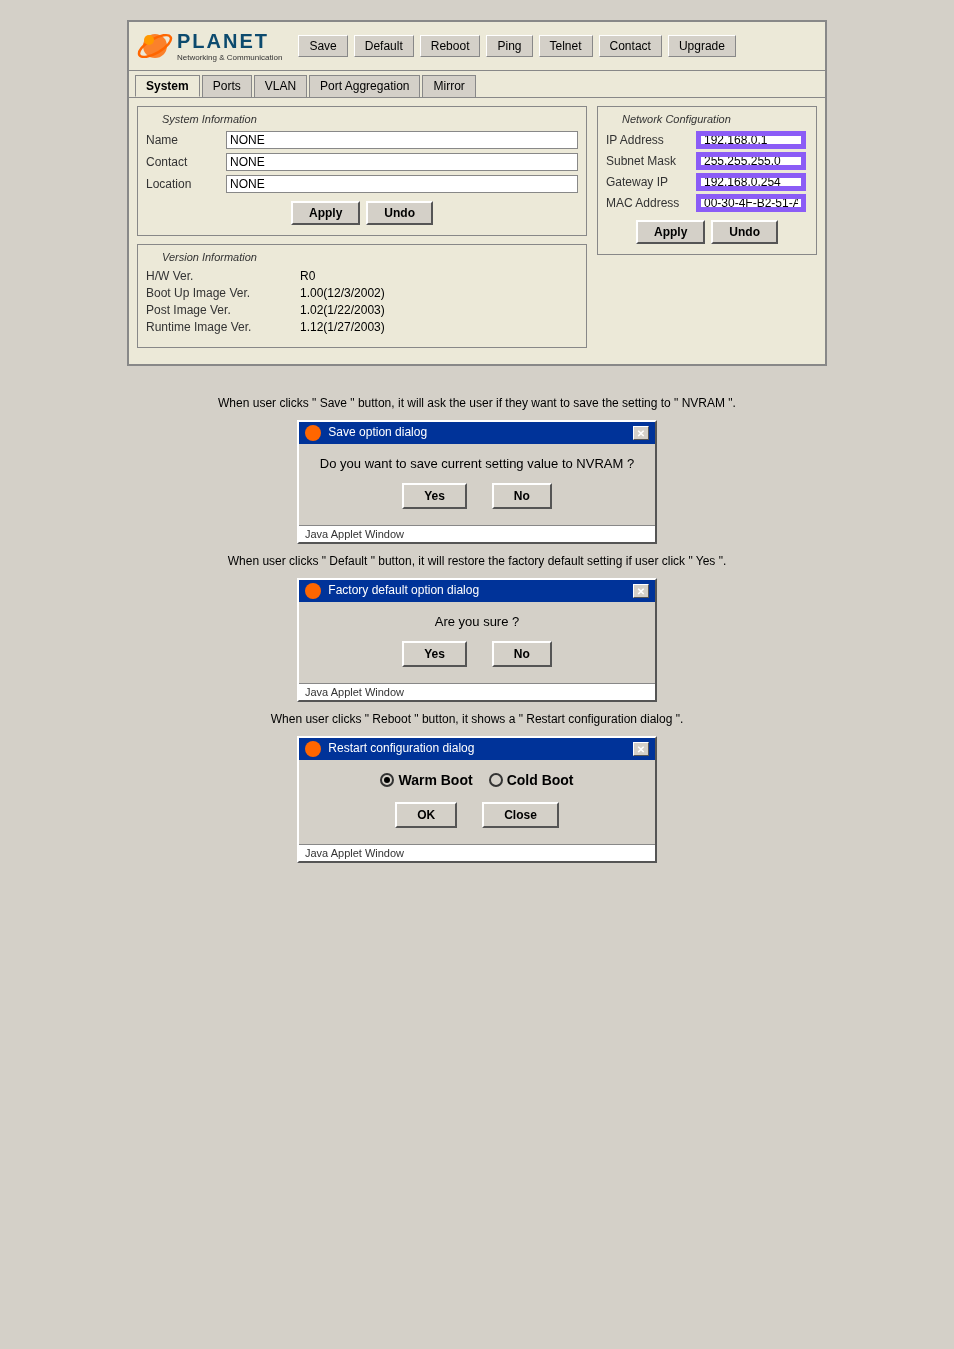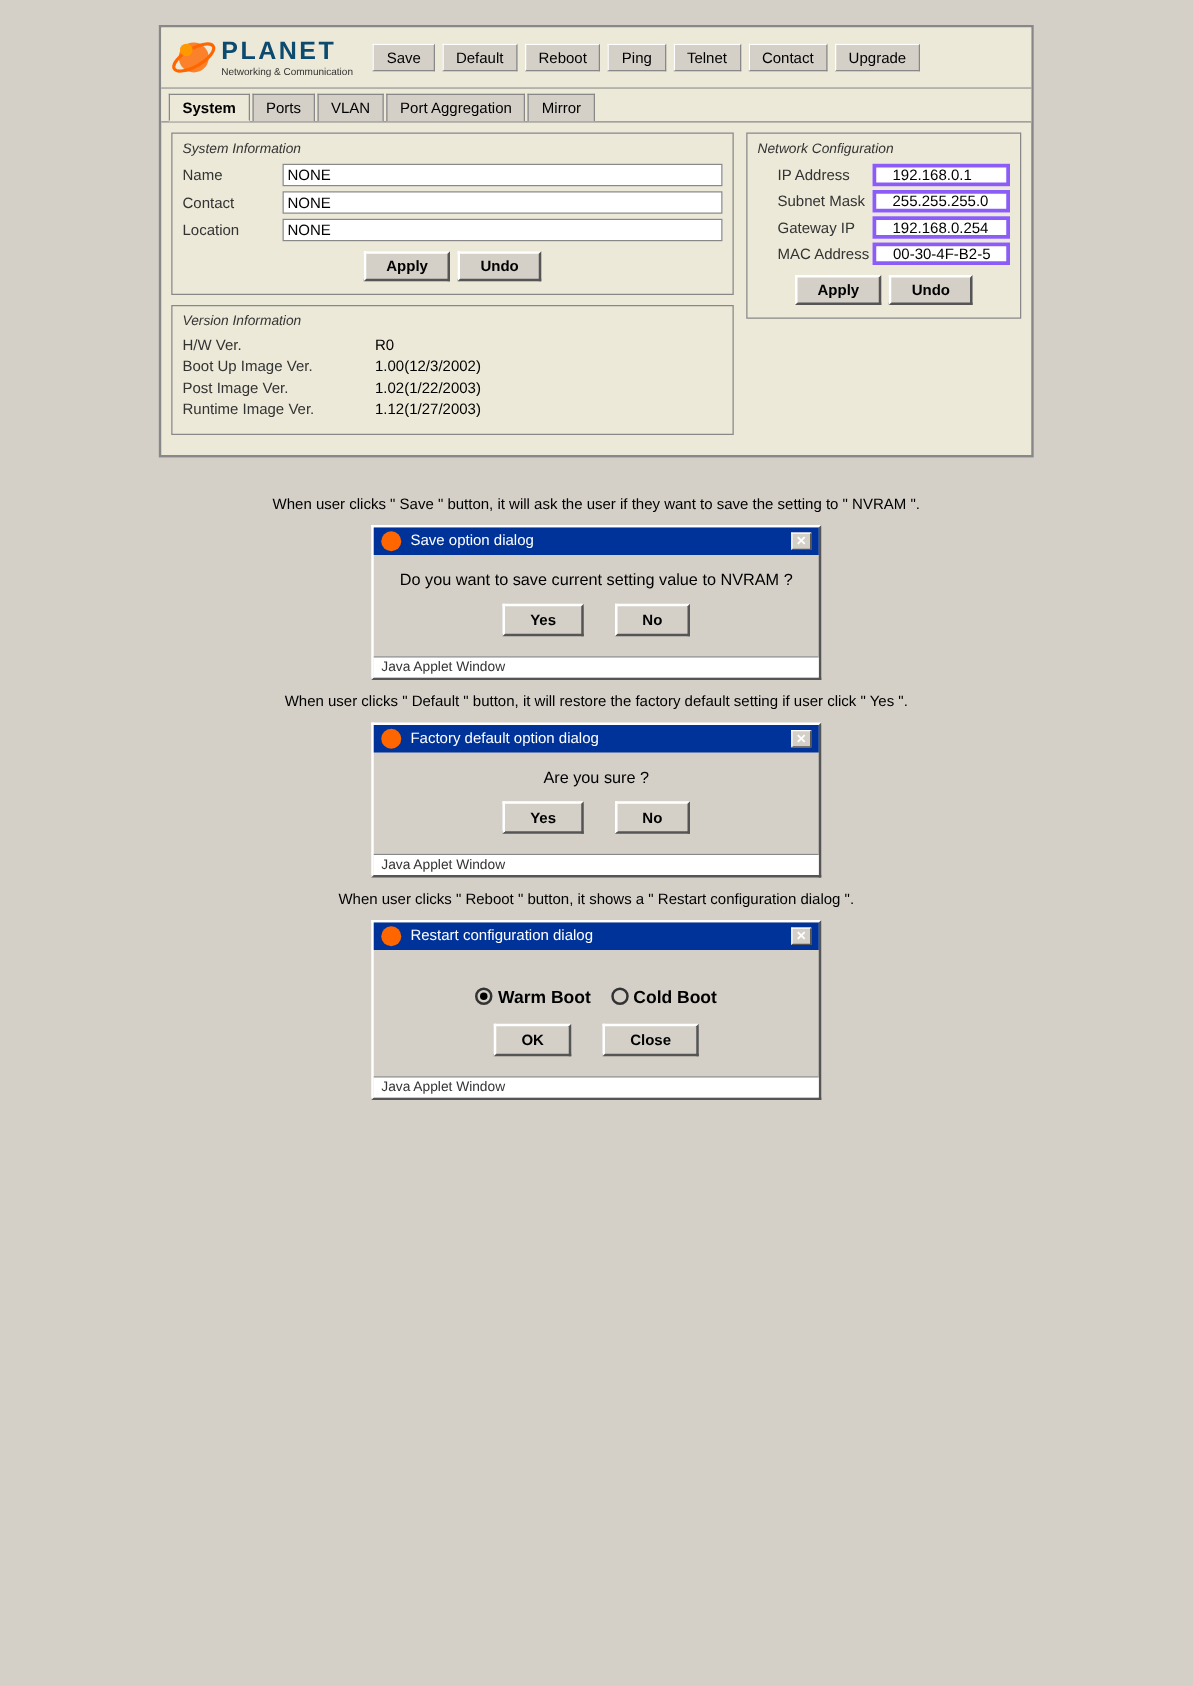--- a/index.html
+++ b/index.html
@@ -109,20 +109,21 @@
       border: 1px solid #888;
       padding: 6px 8px 10px 8px;
       margin-bottom: 8px;
       background: #ece9d8;
     }
     .group-box-title {
       font-size: 11px;
       color: #333;
       margin-bottom: 6px;
       font-style: italic;
+      margin-left: 16px;
     }
 
     .form-row {
       display: flex;
       align-items: center;
       margin-bottom: 4px;
     }
     .form-label {
       width: 80px;
       font-size: 12px;
@@ -174,26 +175,25 @@
     
     .net-row {
       display: flex;
       align-items: center;
       margin-bottom: 3px;
     }
     .net-label {
       width: 90px;
       font-size: 12px;
       color: #333;
-      margin-left: 16px;
     }
     .net-input {
       width: 110px;
-      padding: 1px 13px;
-      border: 3px solid #8b5cf6;
+      padding: 1px 3px;
+      border: 5px solid #8b5cf6;
       background: #fff;
       font-size: 12px;
       height: 18px;
     }
 
     
     .desc-text {
       text-align: center;
       margin: 10px auto;
       font-size: 12px;
@@ -281,21 +281,20 @@
       color: #333;
     }
 
     
     .radio-row {
       display: flex;
       align-items: center;
       gap: 16px;
       margin-bottom: 14px;
       justify-content: center;
-      margin-top: 17px;
     }
     .radio-item {
       display: flex;
       align-items: center;
       gap: 4px;
       font-size: 14px;
       font-weight: bold;
     }
     .radio-circle {
       width: 14px;

